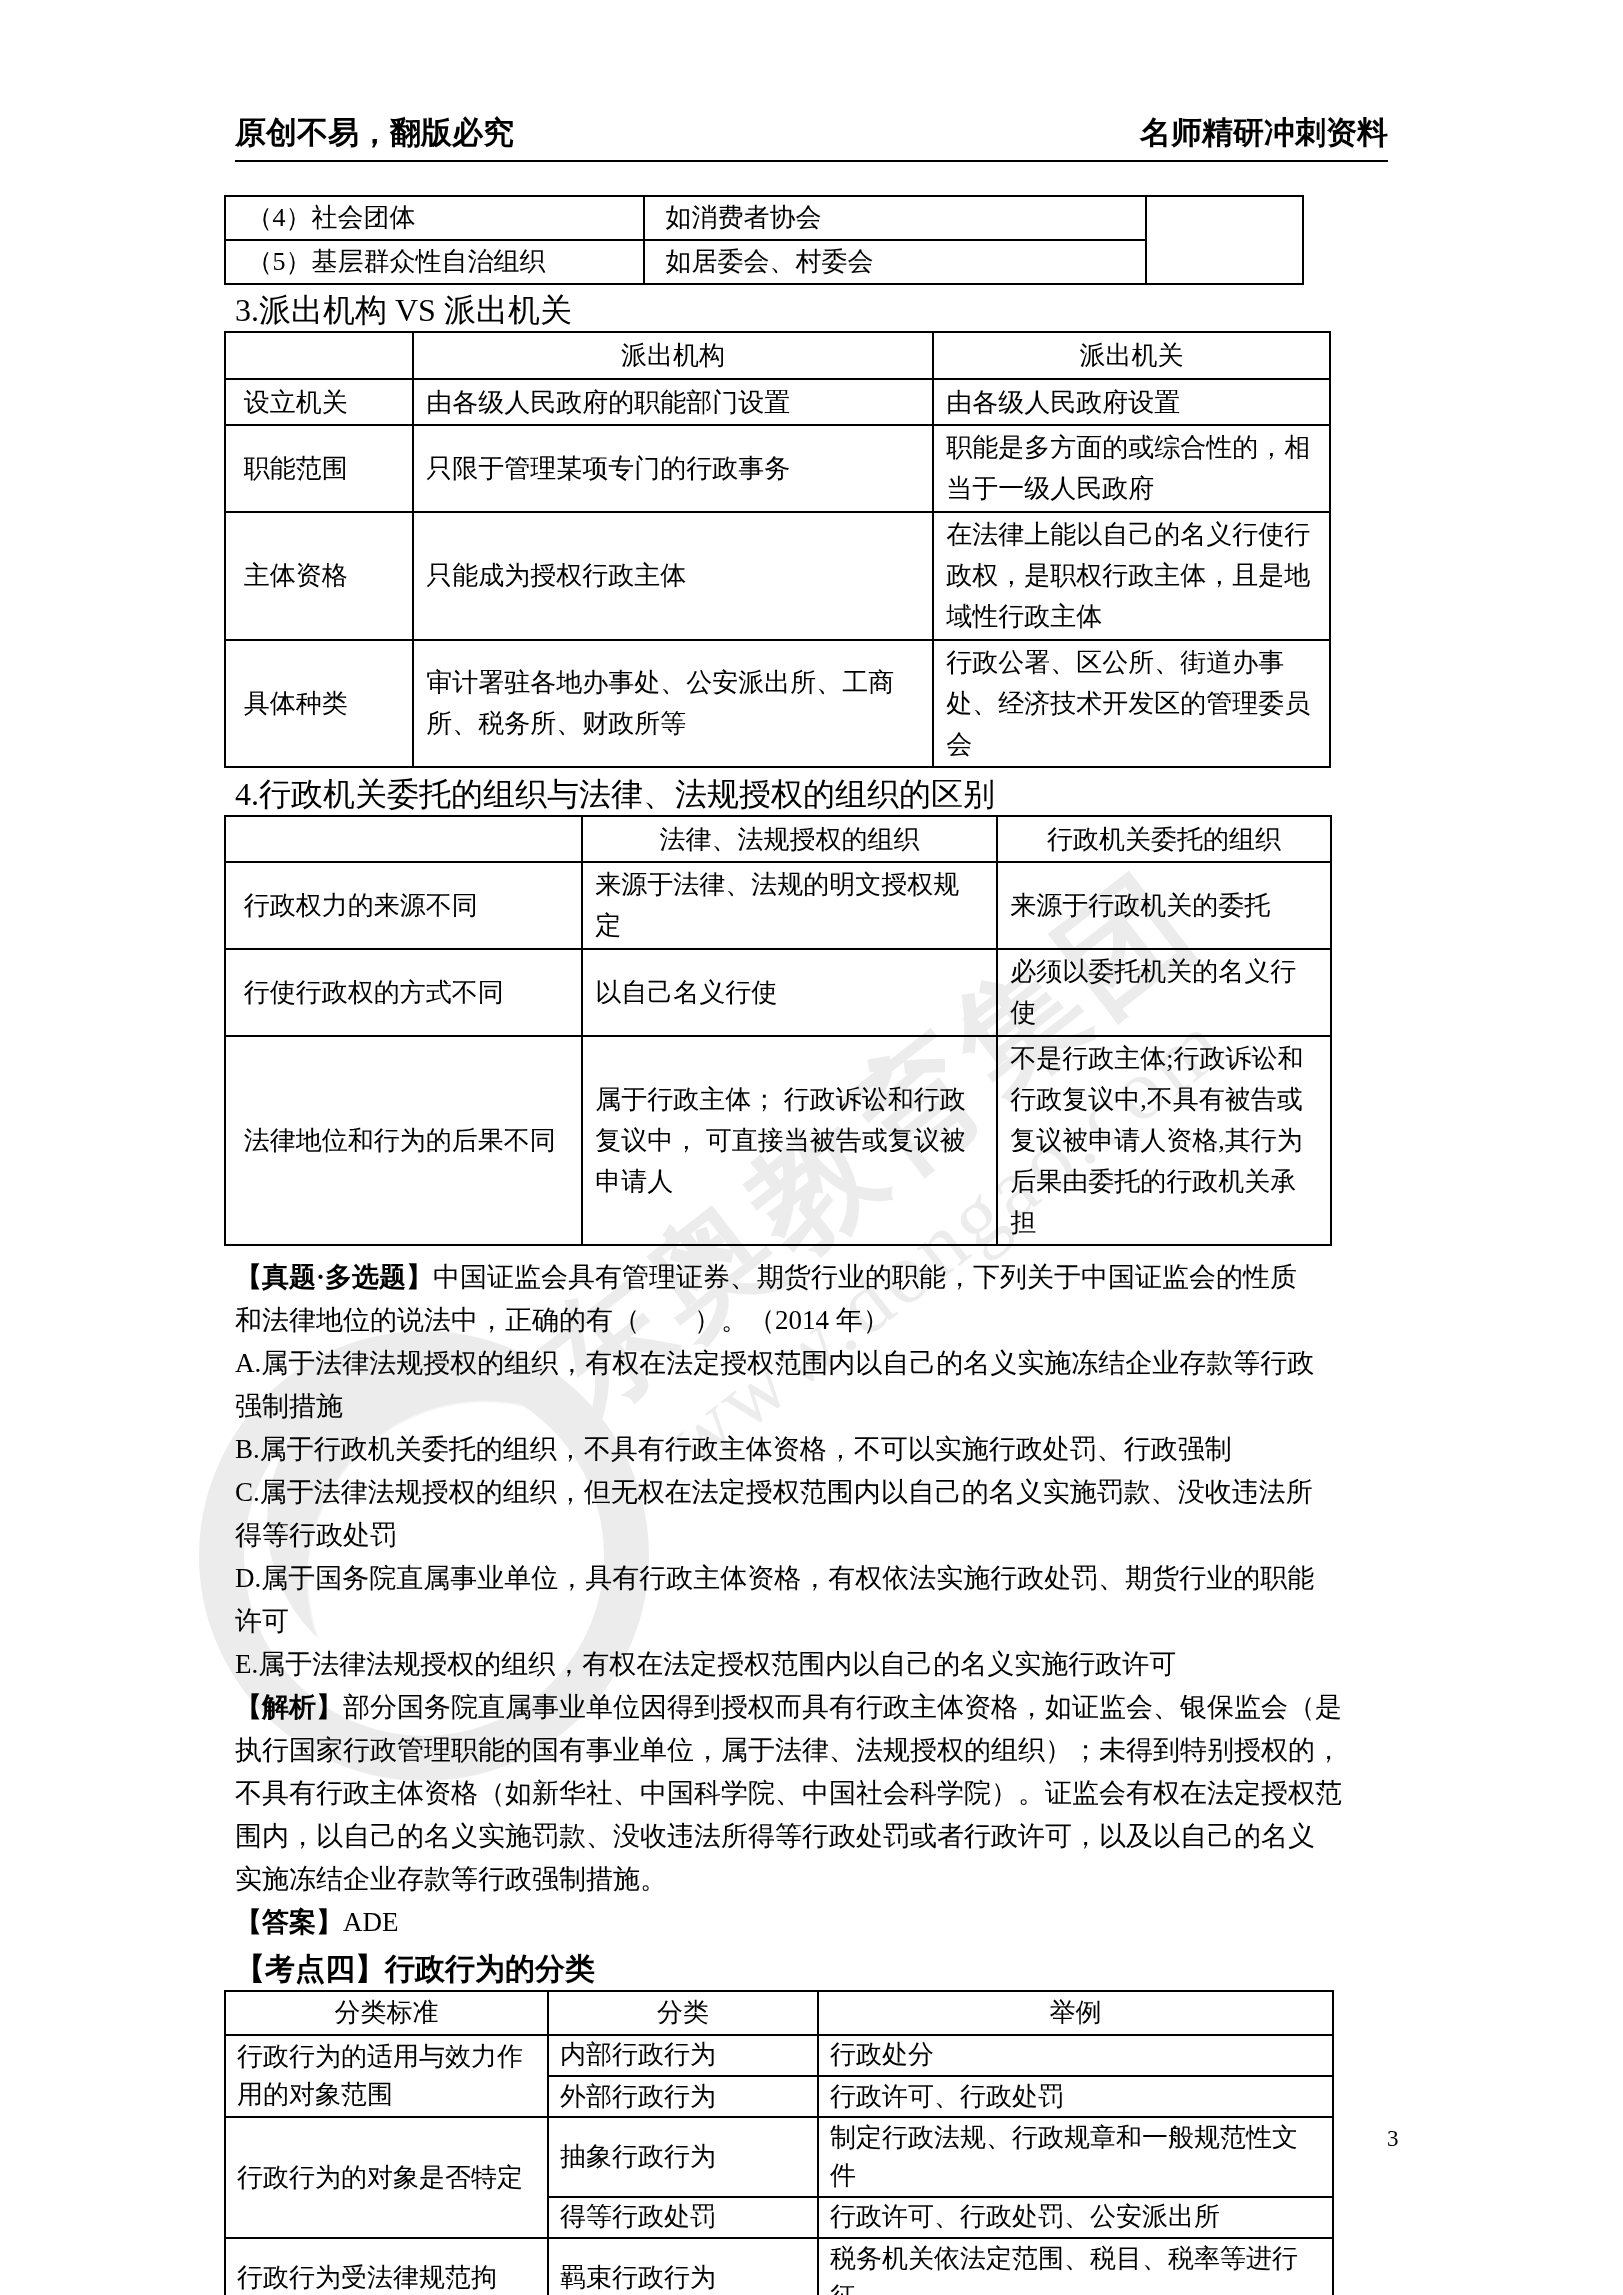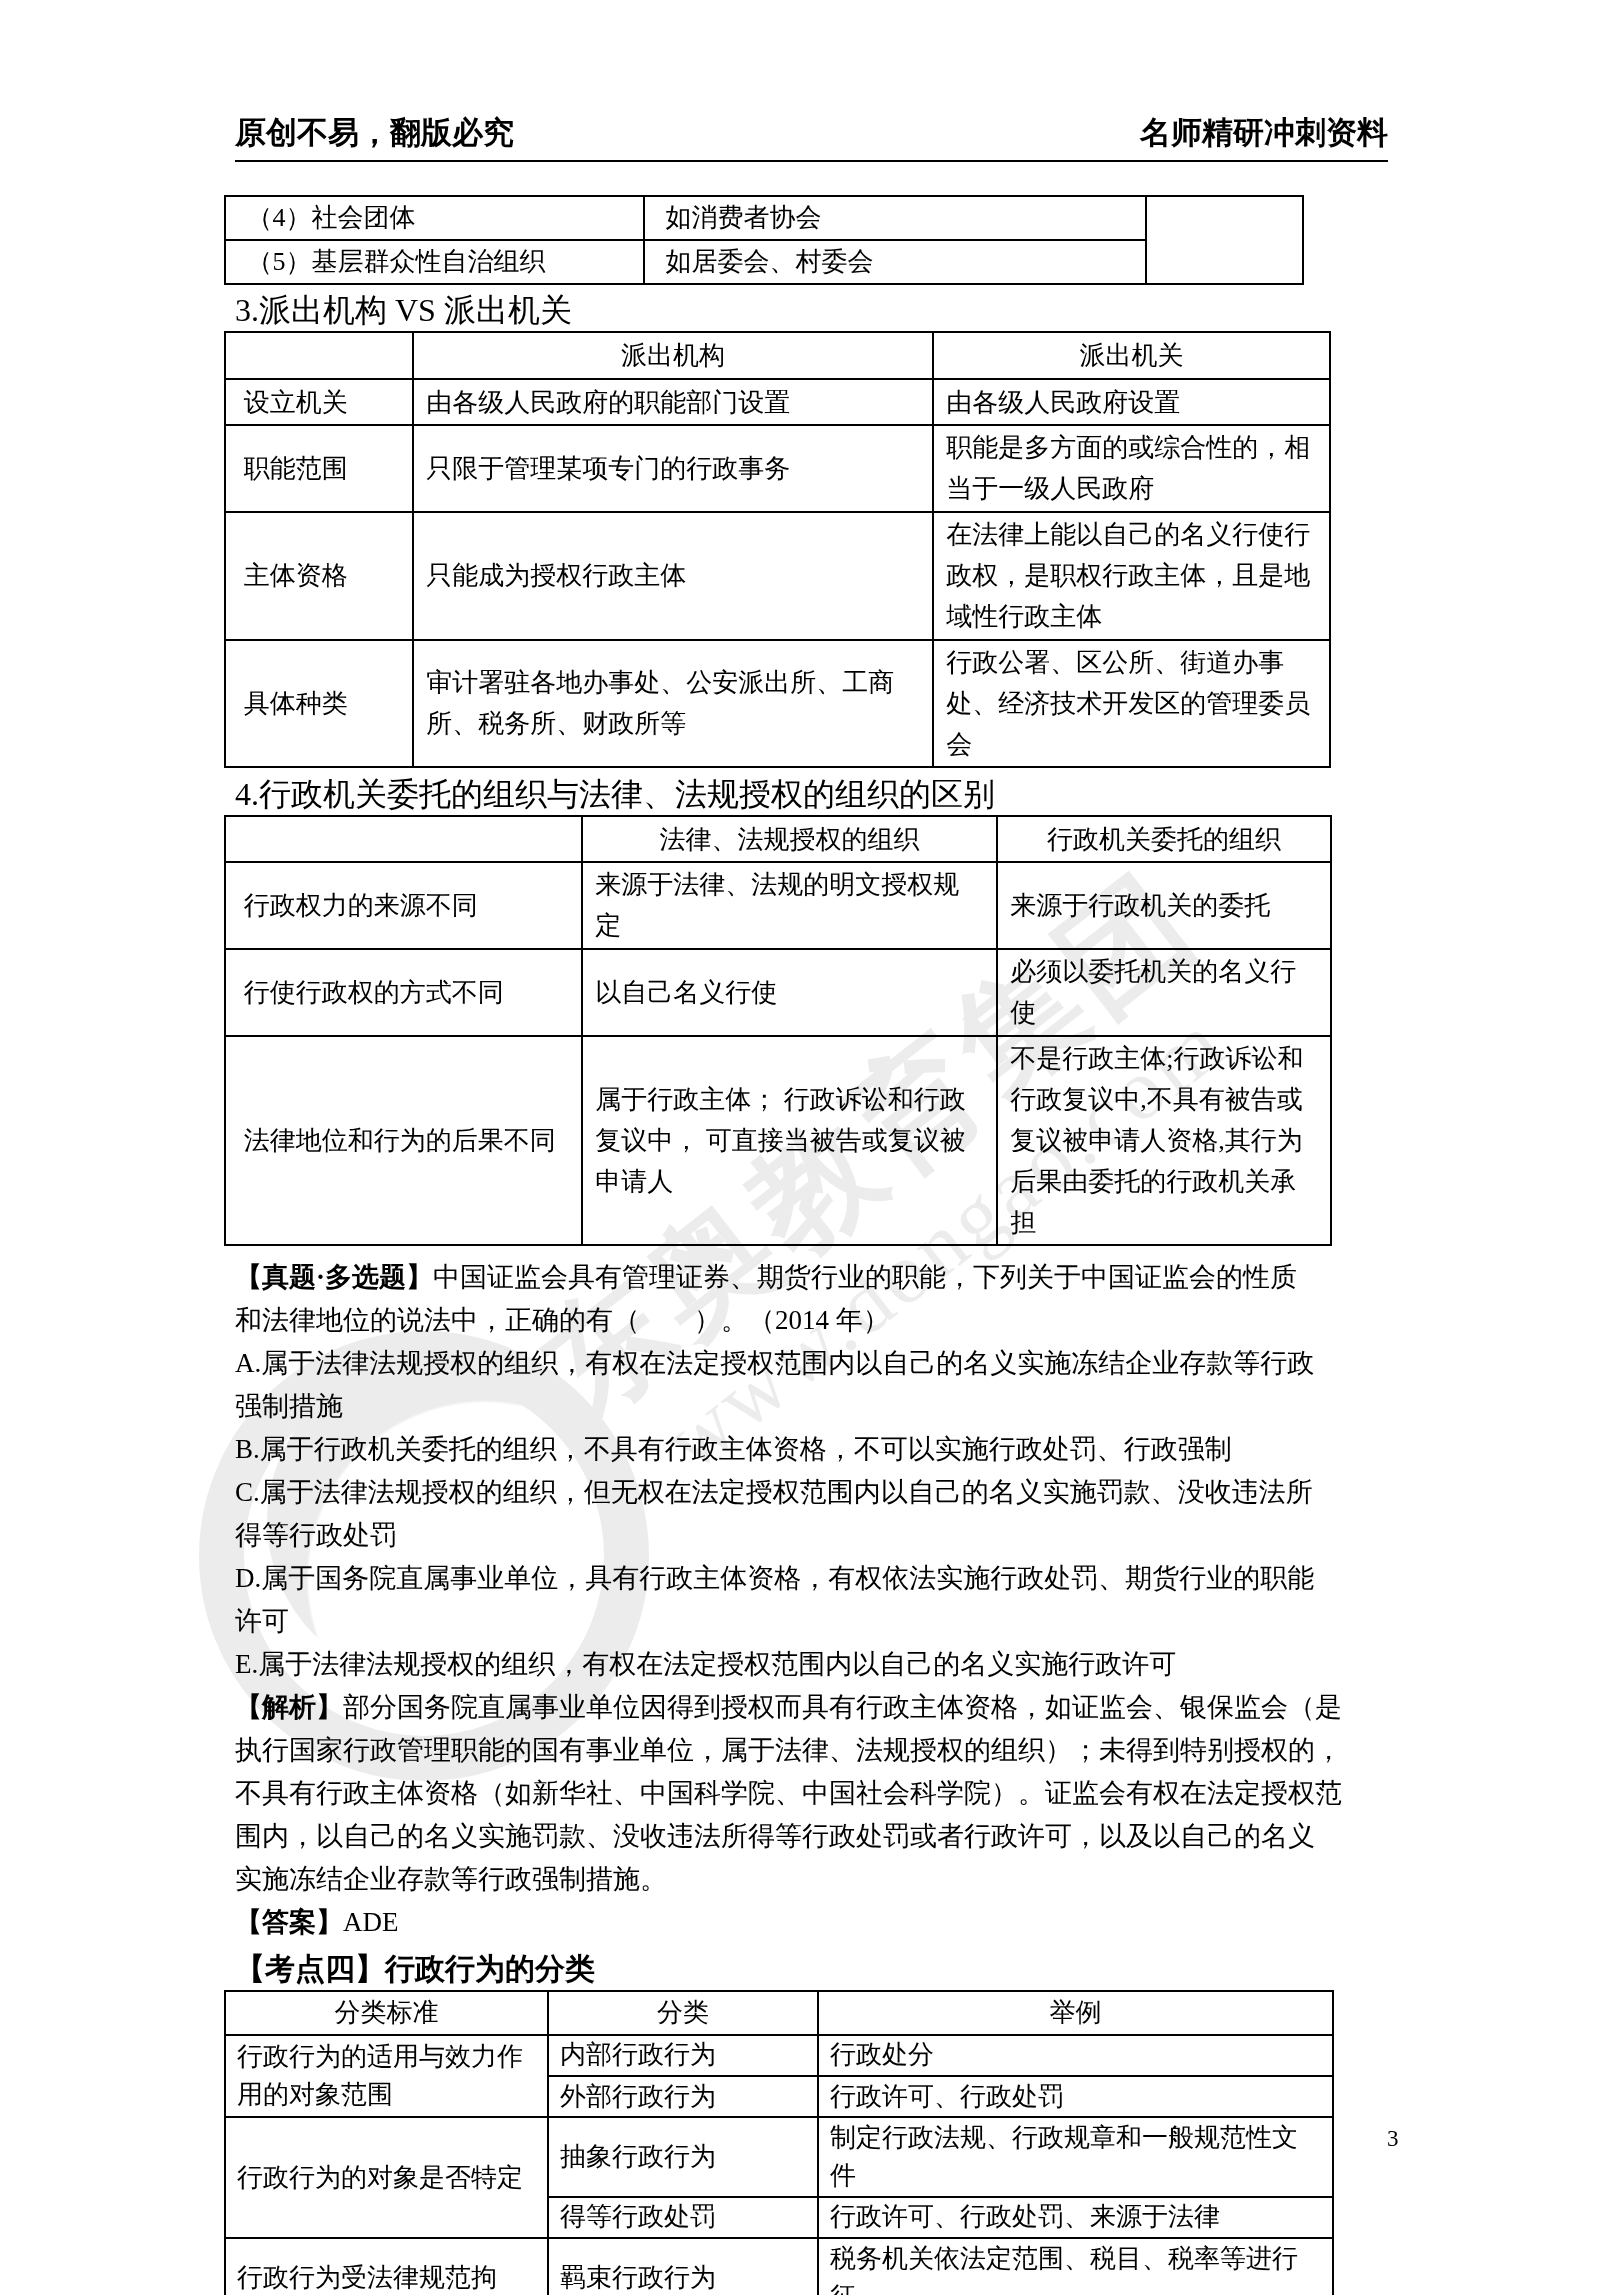--- a/index.html
+++ b/index.html
@@ -206,21 +206,21 @@
             <td>外部行政行为</td>
             <td>行政许可、行政处罚</td>
           </tr>
           <tr>
             <td class="rowlabel" rowspan="2">行政行为的对象是否特定</td>
             <td>抽象行政行为</td>
             <td>制定行政法规、行政规章和一般规范性文件</td>
           </tr>
           <tr>
             <td>得等行政处罚</td>
-            <td>行政许可、行政处罚、来源于法律</td>
+            <td>行政许可、行政处罚、公安派出所</td>
           </tr>
           <tr>
             <td class="rowlabel" rowspan="1">行政行为受法律规范拘</td>
             <td>羁束行政行为</td>
             <td>税务机关依法定范围、税目、税率等进行征</td>
           </tr>
         </tbody>
     </table>
 
   </div>

